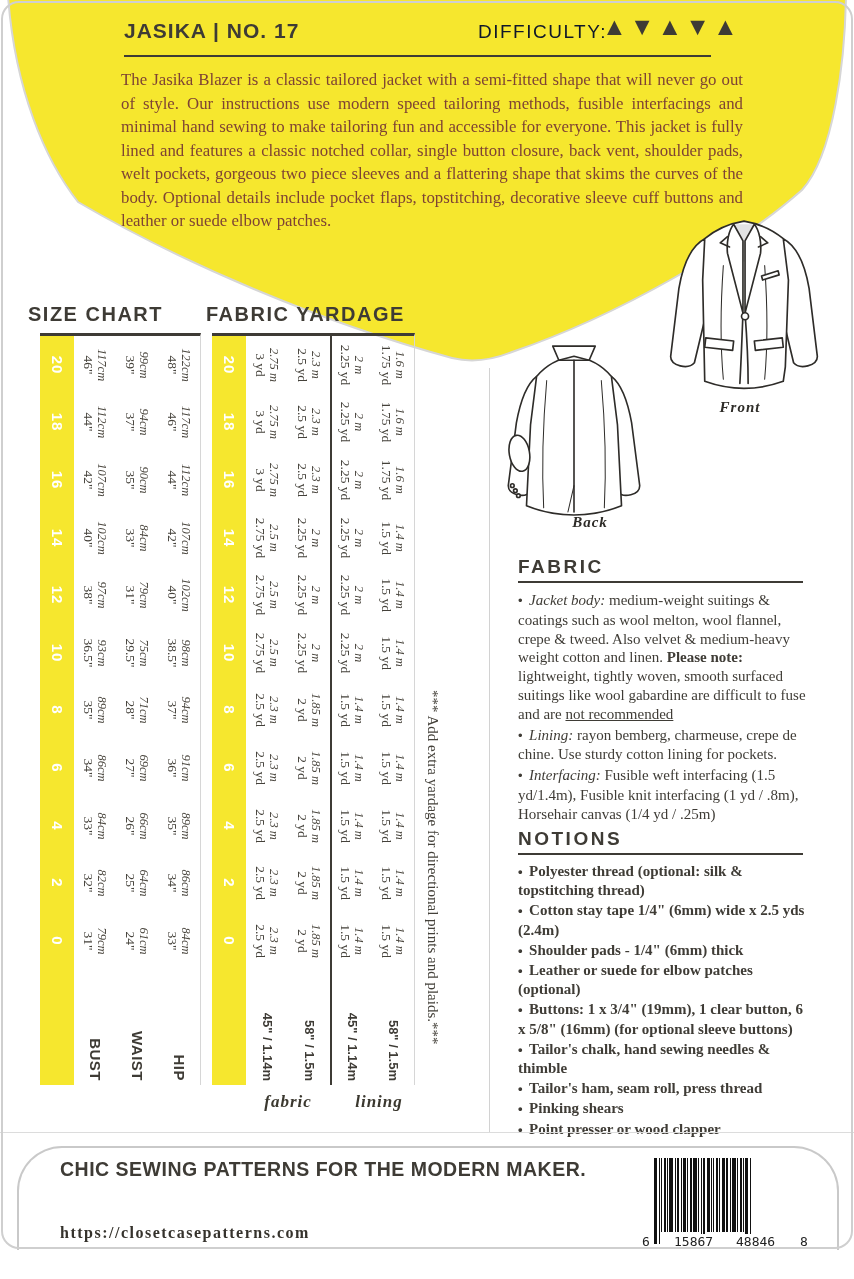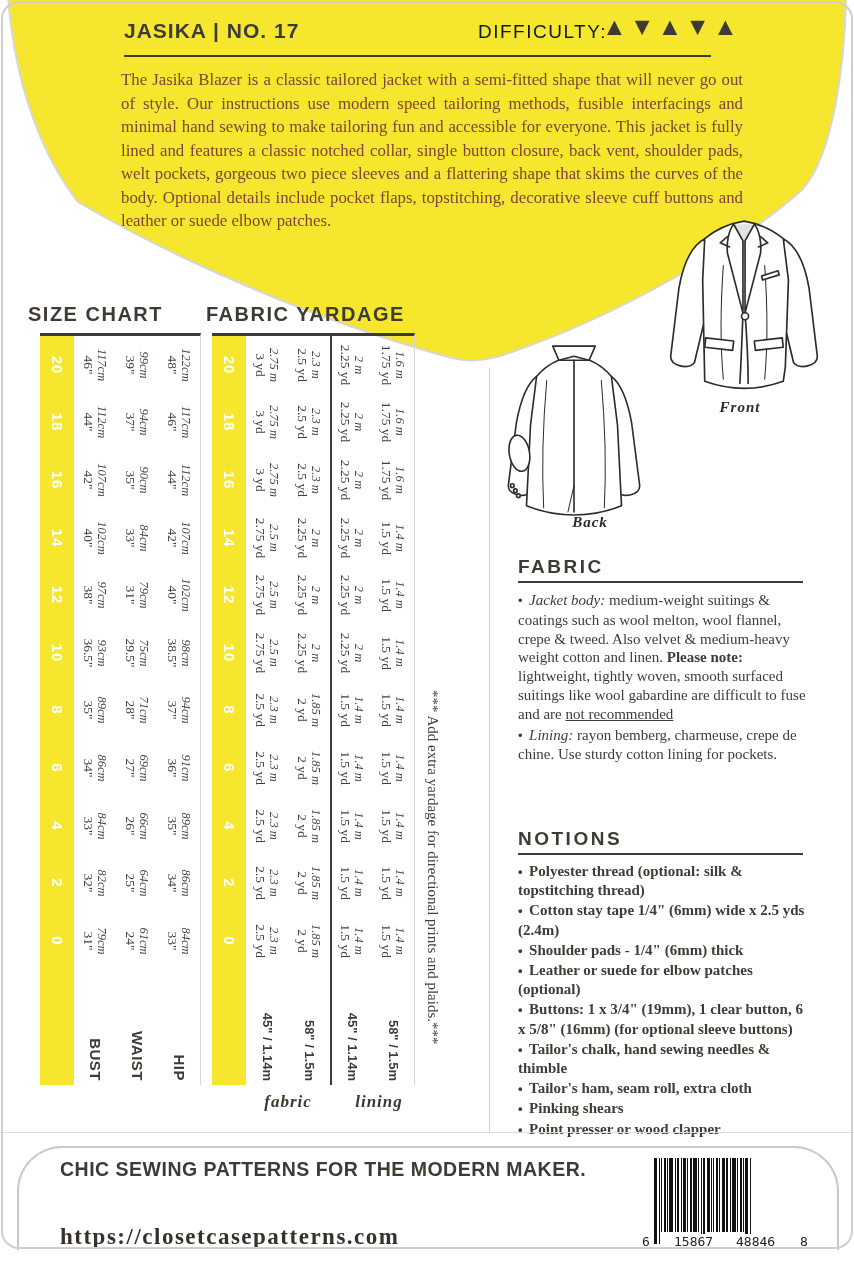--- a/index.html
+++ b/index.html
@@ -56,21 +56,21 @@
   .dot{font-family:"Liberation Sans",sans-serif;font-size:13px;}
   
   .ill-label{font-family:"Liberation Serif",serif;font-style:italic;font-weight:bold;font-size:15px;color:#2e2c28;letter-spacing:1px;}
   #front-label{left:690px;top:399px;width:100px;text-align:center;}
   #back-label{left:545px;top:514px;width:90px;text-align:center;}
   
   #footer-line{left:0;top:1132px;width:854px;height:1px;background:#dcdcdc;}
   #footer-panel{left:17px;top:1146px;width:818px;height:160px;border:2px solid #c9c9c9;border-radius:45px 45px 0 0;border-bottom:none;}
   #footer-tagline{left:60px;top:1158px;font-size:19.5px;font-weight:bold;letter-spacing:0.5px;color:#3E3B35;}
   #website-intro{left:60px;top:1196px;font-family:"Liberation Serif",serif;font-size:17.5px;color:#514d46;}
-  #website-url{left:60px;top:1224px;font-family:"Liberation Serif",serif;font-weight:bold;font-size:23px;letter-spacing:1.5px;color:#35322c;}
+  #website-url{left:60px;top:1224px;font-family:"Liberation Serif",serif;font-weight:bold;font-size:16px;letter-spacing:1.5px;color:#35322c;}
   #copyright{left:55px;top:1281px;font-family:"Liberation Serif",serif;font-size:13px;color:#55504a;}
   #heart{color:#EF8F8F;}
   #barcode{left:642px;top:1158px;width:168px;height:102px;}
   .bc-digit{position:absolute;font-family:"DejaVu Sans Mono",monospace;font-size:13px;color:#222;background:#fff;padding:0 2px;}
 </style>
 </head>
 <body>
 
 <div id="stage">
 
@@ -761,32 +761,33 @@
   </svg>
 
   <div class="abs ill-label" id="front-label">Front</div>
   <div class="abs ill-label" id="back-label">Back</div>
 
   <div class="abs sec-head" id="fabric-heading">FABRIC</div>
   <div class="abs" id="fabric-rule"></div>
   <div class="abs" id="fabric-bullets">
       <p class="bullet"><span class="dot">• </span><span style="font-style: italic;">Jacket body:</span><span> medium-weight suitings &amp; coatings such as wool melton, wool flannel, crepe &amp; tweed. Also velvet &amp; medium-heavy weight cotton and linen. </span><span style="font-weight: bold;">Please note:</span><span> lightweight, tightly woven, smooth surfaced suitings like wool gabardine are difficult to fuse  and are </span><span style="text-decoration: underline;">not recommended </span></p>
       <p class="bullet"><span class="dot">• </span><span style="font-style: italic;">Lining:</span><span> rayon bemberg,  charmeuse, crepe de chine. Use sturdy cotton lining for pockets.</span></p>
+      <p class="bullet"><span class="dot">• </span><span style="font-style: italic;">Interfacing:</span><span> Fusible weft interfacing (1.5 yd/1.4m), Fusible knit interfacing (1 yd / .8m), Horsehair canvas (1/4 yd / .25m)</span></p>
     </div>
 
   <div class="abs sec-head" id="notions-heading">NOTIONS</div>
   <div class="abs" id="notions-rule"></div>
   <div class="abs" id="notions-bullets">
       <p class="bullet"><span class="dot">• </span><span>Polyester thread (optional: silk &amp; topstitching thread)</span></p>
       <p class="bullet"><span class="dot">• </span><span>Cotton stay tape 1/4" (6mm) wide x 2.5 yds (2.4m)</span></p>
       <p class="bullet"><span class="dot">• </span><span>Shoulder pads - 1/4" (6mm) thick</span></p>
       <p class="bullet"><span class="dot">• </span><span>Leather or suede for elbow patches (optional)</span></p>
       <p class="bullet"><span class="dot">• </span><span>Buttons: 1 x 3/4" (19mm), 1 clear button, 6 x 5/8" (16mm) (for optional sleeve buttons)</span></p>
       <p class="bullet"><span class="dot">• </span><span>Tailor's chalk, hand sewing needles &amp; thimble</span></p>
-      <p class="bullet"><span class="dot">• </span><span>Tailor's ham, seam roll, extra cloth</span></p>
+      <p class="bullet"><span class="dot">• </span><span>Tailor's ham, seam roll, press thread</span></p>
       <p class="bullet"><span class="dot">• </span><span>Pinking shears</span></p>
       <p class="bullet"><span class="dot">• </span><span>Point presser or wood clapper</span></p>
     </div>
 
   <div class="abs" id="footer-line"></div>
   <div class="abs" id="footer-panel"></div>
   <div class="abs" id="footer-tagline">CHIC SEWING PATTERNS FOR THE MODERN MAKER.</div>
   <div class="abs" id="website-url">https://closetcasepatterns.com</div>
   <div class="abs" id="copyright">
     <span>©2018 Closet Case Studio Inc. | Printed in the U.S.A | Designed with</span>

